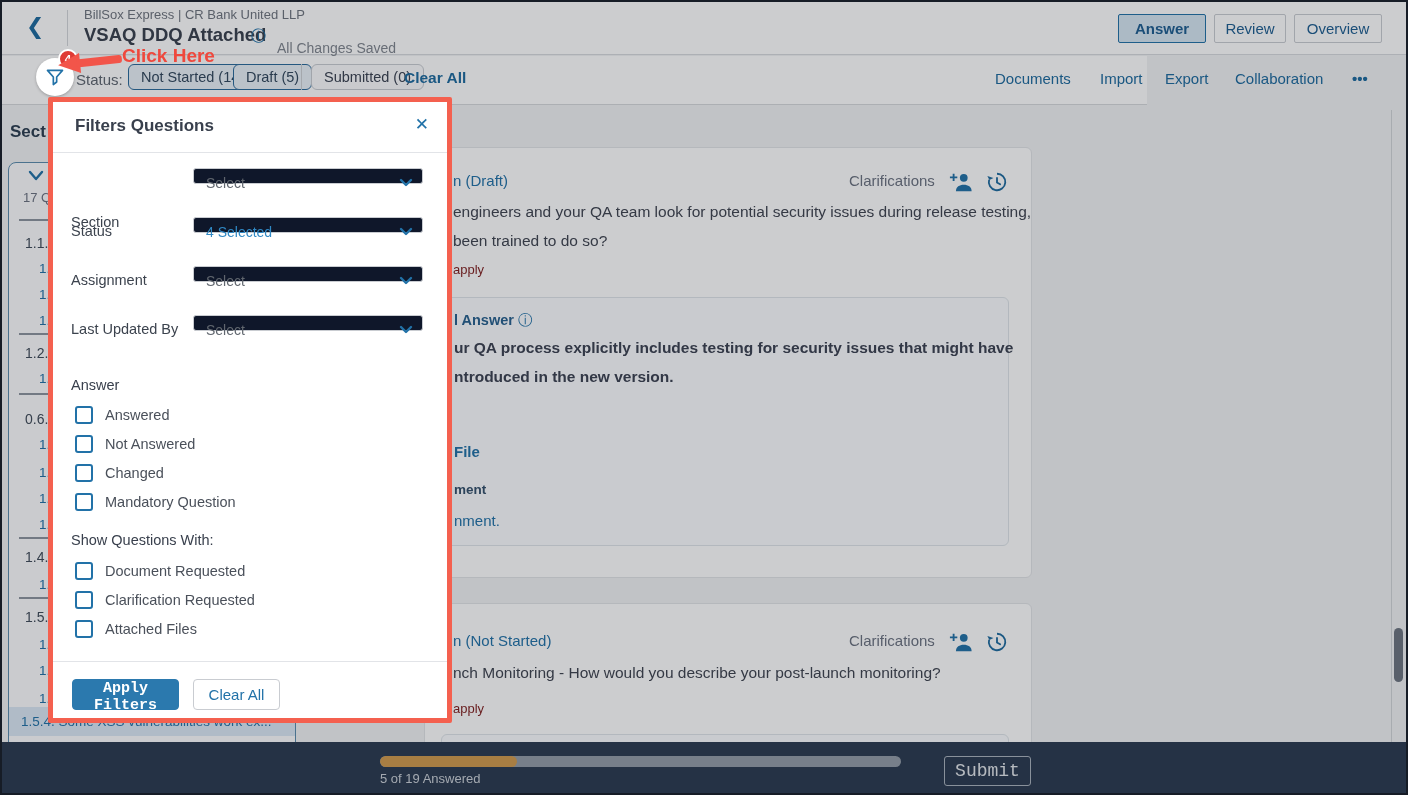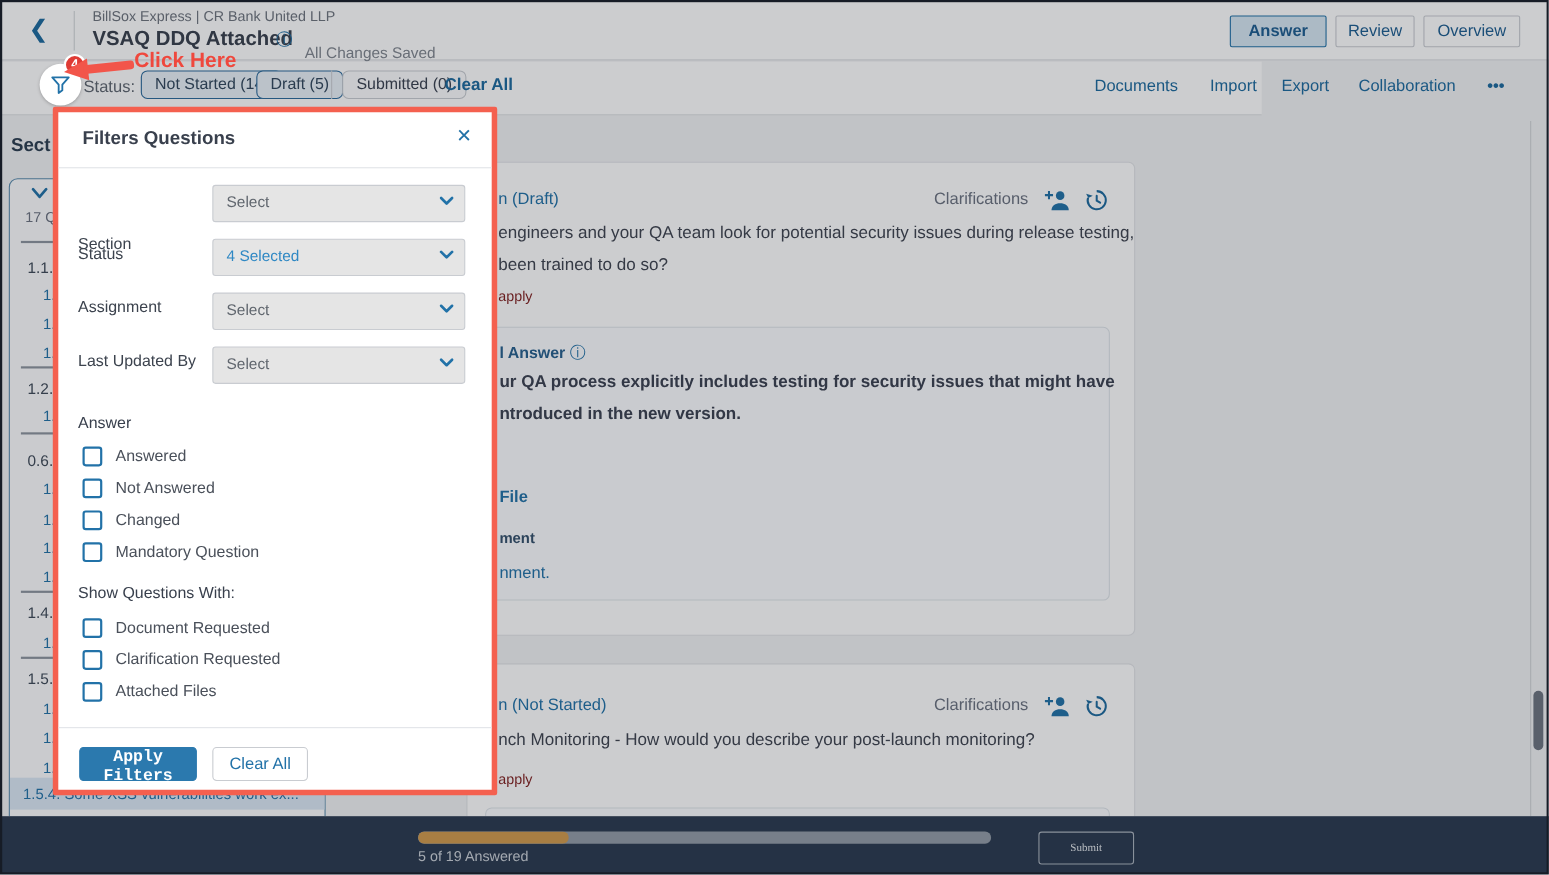--- a/index.html
+++ b/index.html
@@ -57,39 +57,39 @@
 
   
   .sb-track { position:absolute; left:1391px; top:5px; width:1px; height:632px; background:#d2d5d8; }
   .sb-thumb { position:absolute; left:1394px; top:523px; width:9px; height:54px; background:#6d7580; border-radius:5px; cursor:pointer; }
 
   
   .footer { position:absolute; left:0; top:742px; width:1408px; height:53px; background:#2b3a4f; }
   .prog-track { position:absolute; left:380px; top:14px; width:521px; height:11px; background:#939ca7; border-radius:6px; overflow:hidden; }
   .prog-fill { height:100%; background:#d19b4d; border-radius:6px; }
   .prog-text { position:absolute; left:380px; top:29px; font-size:13px; color:#ccd2d9; }
-  .submit-btn { position:absolute; left:944px; top:14px; width:87px; height:30px; background:transparent; border:1px solid #aab3bd; border-radius:3px; color:#e3e7eb; font-size:10px; font-family:Liberation Serif, serif; cursor:pointer; }
+  .submit-btn { position:absolute; left:944px; top:14px; width:87px; height:30px; background:transparent; border:1px solid #aab3bd; border-radius:3px; color:#e3e7eb; font-size:18px; font-family:Liberation Mono, monospace; cursor:pointer; }
 
   
   .backdrop { position:absolute; inset:0; background:rgba(18,24,32,0.215); z-index:10; }
 
   
   .top-layer { position:absolute; inset:0; z-index:20; pointer-events:none; }
   .top-layer > * { pointer-events:auto; }
   .filter-fab { position:absolute; left:36px; top:58px; width:38px; height:38px; border-radius:50%; background:#fff; box-shadow:0 1px 3px rgba(0,0,0,0.25); cursor:pointer; }
   .filter-badge { position:absolute; left:58px; top:49px; width:20px; height:20px; border-radius:50%; background:#df3b35; border:2px solid #fff; color:#fff; font-size:11.5px; font-weight:700; text-align:center; line-height:16px; }
   .click-here { position:absolute; left:122px; top:45px; font-size:19px; font-weight:800; color:#ef483d; }
   .annot-arrow { position:absolute; left:58px; top:48px; }
 
   .modal { position:absolute; left:48px; top:97px; width:404px; height:626px; background:#fff; border:5px solid #f4604f; border-radius:2px; }
   .modal-title { position:absolute; left:22px; top:14px; font-size:17px; font-weight:600; color:#39404d; }
   .modal-close { position:absolute; right:18px; top:12px; font-size:17px; color:#2272a8; cursor:pointer; }
   .modal-hr { position:absolute; left:0; top:50px; width:100%; height:1px; background:#e2e4e8; }
   .fld-label { position:absolute; left:18px; font-size:14.5px; color:#3c434e; white-space:nowrap; }
-  .fld-select { position:absolute; left:140px; width:230px; height:34px; border:1px solid #c9ccd1; border-radius:3px; background:#e5e5e5; cursor:pointer; }
+  .fld-select { position:absolute; left:140px; width:230px; height:16px; border:1px solid #c9ccd1; border-radius:3px; background:#0f172a; cursor:pointer; }
   .fld-select .val { position:absolute; left:12px; top:6px; font-size:14px; color:#60666e; }
   .fld-select.sel .val { color:#2f88c4; }
   .fld-select svg { position:absolute; right:9px; top:9px; }
   .grp-label { position:absolute; left:18px; font-size:14.5px; color:#39404d; white-space:nowrap; }
   .cb-row { position:absolute; left:22px; height:20px; cursor:pointer; }
   .cb-box { position:absolute; left:0; top:0; width:18px; height:18px; border:2px solid #2272a8; border-radius:3px; background:#fff; }
   .cb-label { position:absolute; left:30px; top:1px; font-size:14.5px; color:#4a505a; white-space:nowrap; }
   .modal-hr2 { position:absolute; left:0; top:559px; width:100%; height:1px; background:#e2e4e8; }
   .apply-btn { position:absolute; left:19px; top:577px; width:107px; height:31px; background:#2b79ae; border:1px solid #2b79ae; border-radius:4px; color:#fff; font-size:15px; font-weight:600; font-family:Liberation Mono, monospace; cursor:pointer; }
   .clearall-btn { position:absolute; left:140px; top:577px; width:87px; height:31px; background:#fff; border:1px solid #c9ccd1; border-radius:4px; color:#2272a8; font-size:15px; font-family:inherit; cursor:pointer; }

